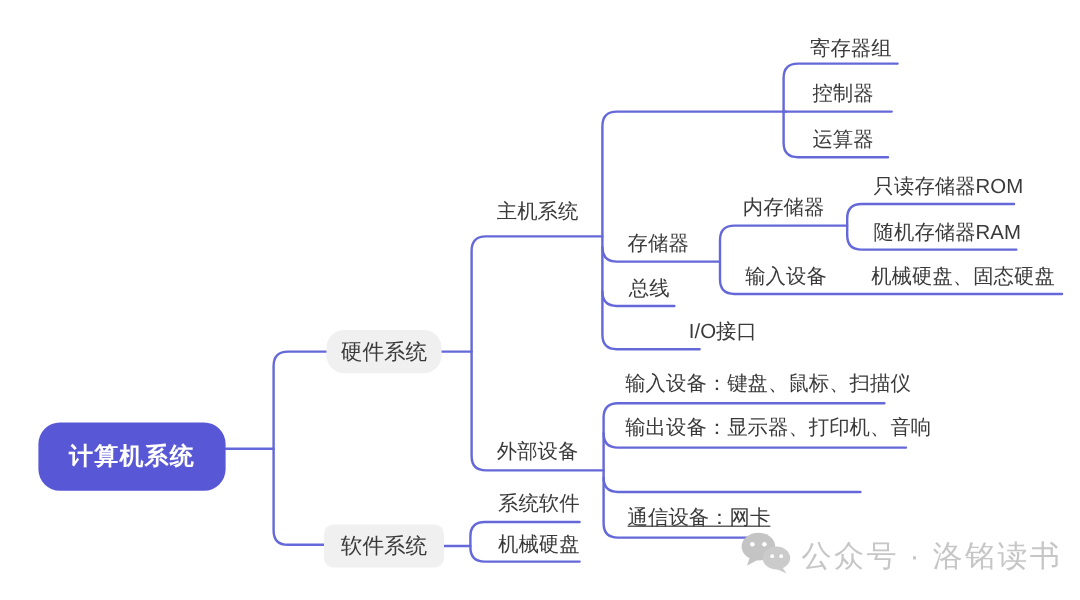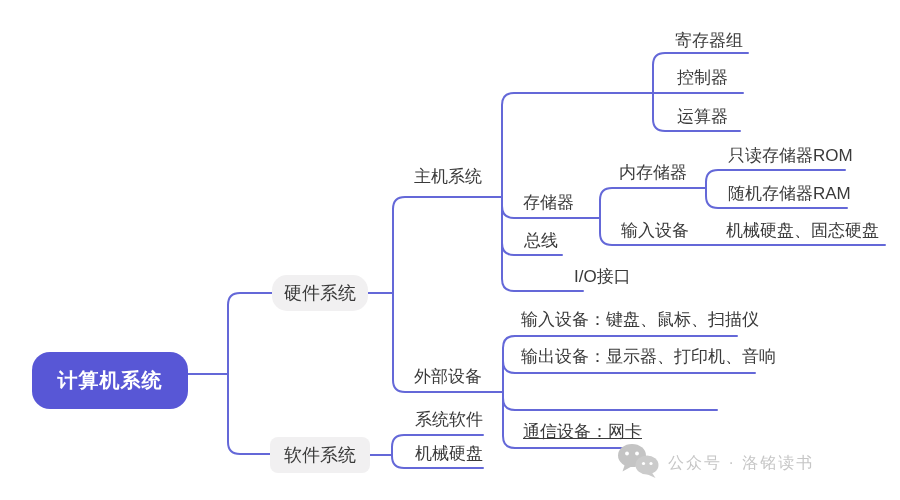--- a/index.html
+++ b/index.html
@@ -92,21 +92,21 @@
   
   .watermark {
     position: absolute;
     left: 616px; top: 442px;
     display: flex;
     align-items: center;
     gap: 8px;
   }
   .watermark-text {
     color: var(--watermark);
-    font-size: 16px;
+    font-size: 25px;
     letter-spacing: 2px;
     white-space: nowrap;
   }
 </style>
 </head>
 <body>
 
 <div class="canvas">
 
   <svg class="connectors" viewBox="0 0 900 500" aria-hidden="true">

